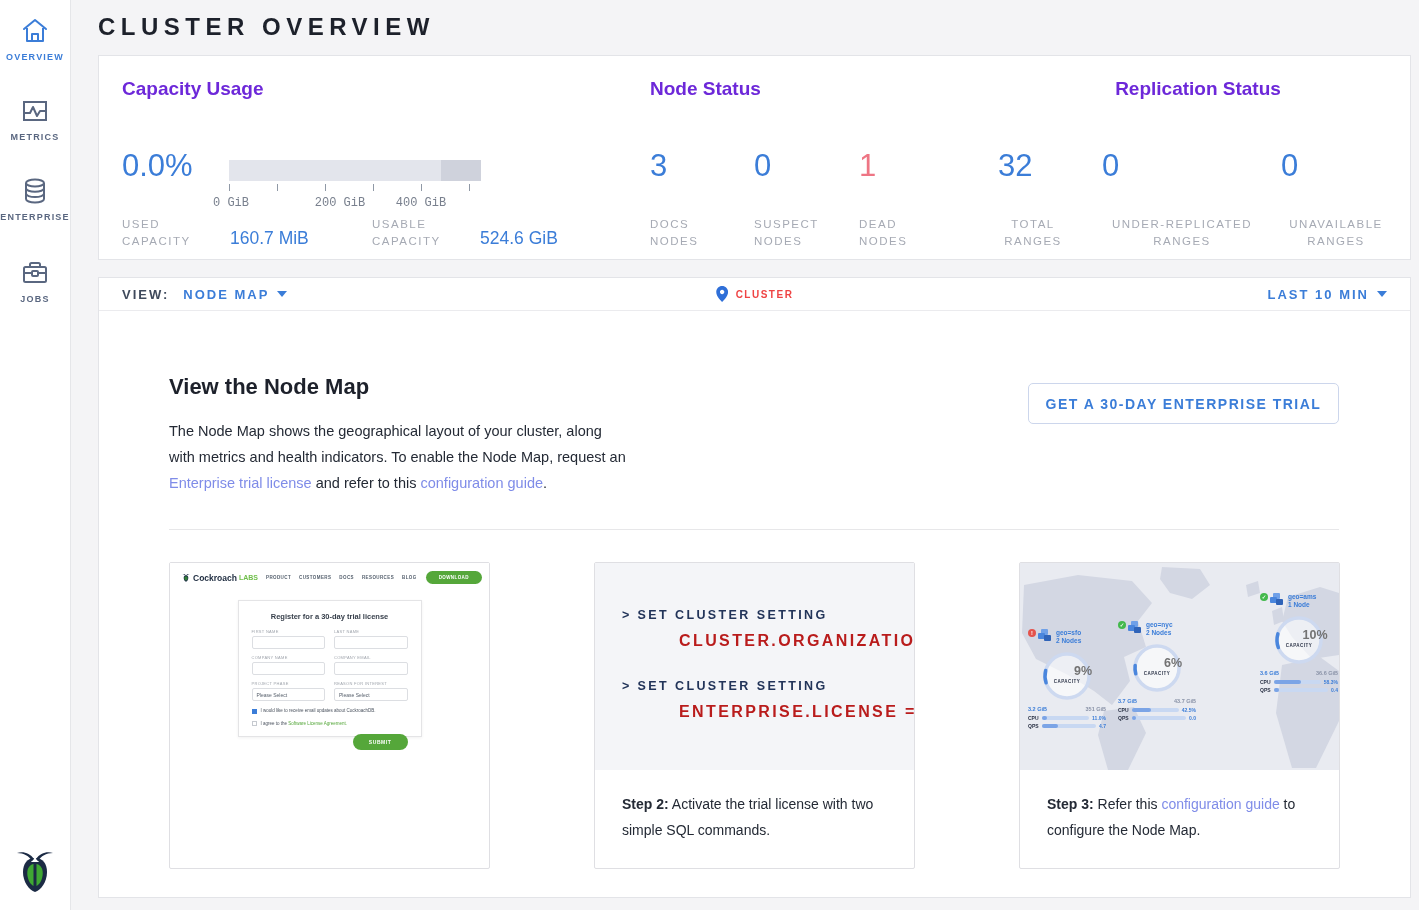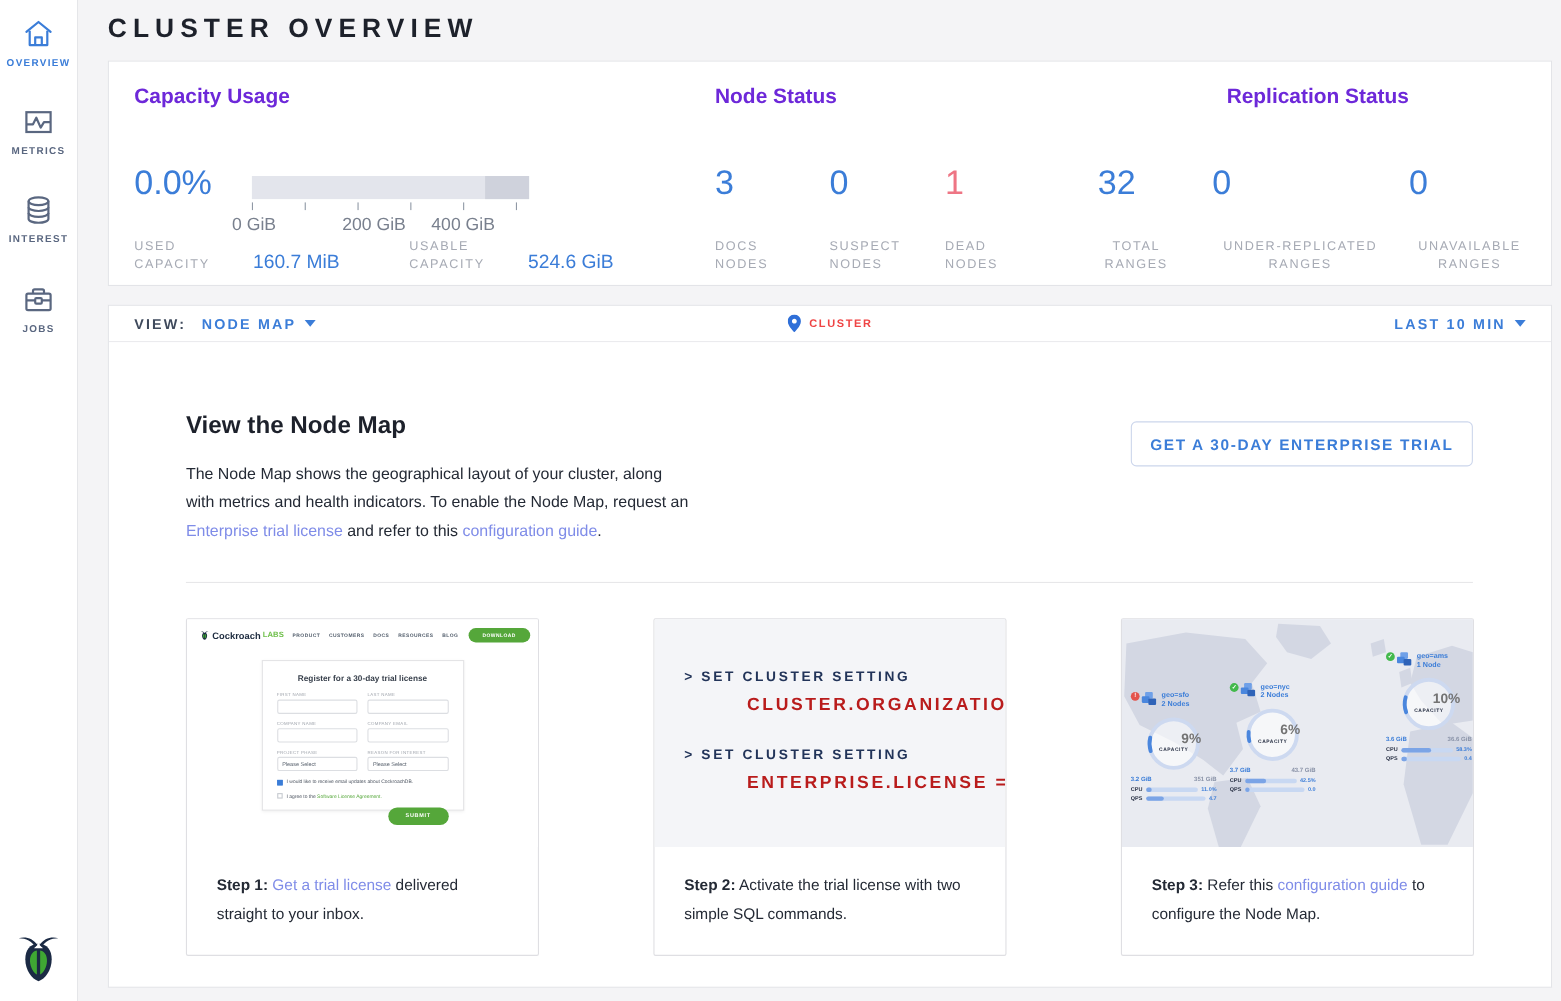--- a/index.html
+++ b/index.html
@@ -48,21 +48,21 @@
 
   .cap-percent {
     position:absolute; left:0; top:70px;
     font-size:31px; font-weight:500; color:#3b7dd8;
   }
   .gauge { position:absolute; left:107px; top:82px; width:252px; }
   .gauge-bar { position:relative; width:252px; height:21px; background:#e3e5ec; }
   .gauge-bar .gauge-nonusable { position:absolute; right:0; top:0; width:40px; height:21px; background:#cfd2dc; }
   .gauge-ticks { position:relative; height:9px; margin-top:3px; }
   .gauge-ticks i { position:absolute; top:0; width:1px; height:7px; background:#9099a6; }
-  .gauge-labels { position:relative; height:14px; margin-top:3px; font-size:16px; color:#79808e; }
+  .gauge-labels { position:relative; height:14px; margin-top:3px; font-size:12px; color:#79808e;font-family:Liberation Mono, monospace; }
   .gauge-labels span { position:absolute; transform:translateX(-50%); white-space:nowrap; }
 
   .cap-pair { position:absolute; top:138px; display:flex; align-items:flex-end; }
   .cap-pair .cap-label {
     width:88px; font-size:11.5px; letter-spacing:1.5px; line-height:17px;
     color:#a6aab4; font-weight:500;
   }
   .cap-pair .cap-value { font-size:17.5px; color:#3b7dd8; margin-left:20px; padding-bottom:1px; white-space:nowrap; }
 
   .stat-col { position:absolute; top:0; }
@@ -200,21 +200,21 @@
       </svg>
       <div class="nav-label">METRICS</div>
     </div>
     <div class="nav-item" style="top:176px;">
       <svg class="nav-icon" viewBox="0 0 30 30">
         <ellipse cx="15" cy="7" rx="9" ry="3.5" fill="none" stroke="#5a6780" stroke-width="2"></ellipse>
         <path d="M6 7 L6 23 C6 24.9 10 26.5 15 26.5 C20 26.5 24 24.9 24 23 L24 7" fill="none" stroke="#5a6780" stroke-width="2"></path>
         <path d="M6 12.3 C6 14.2 10 15.8 15 15.8 C20 15.8 24 14.2 24 12.3" fill="none" stroke="#5a6780" stroke-width="2"></path>
         <path d="M6 17.6 C6 19.5 10 21.1 15 21.1 C20 21.1 24 19.5 24 17.6" fill="none" stroke="#5a6780" stroke-width="2"></path>
       </svg>
-      <div class="nav-label">INTEREST</div>
+      <div class="nav-label">ENTERPRISE</div>
     </div>
     <div class="nav-item" style="top:258px;">
       <svg class="nav-icon" viewBox="0 0 30 30">
         <rect x="4" y="9" width="22" height="15" rx="1.5" fill="none" stroke="#5a6780" stroke-width="2"></rect>
         <path d="M10 9 L10 6.5 C10 5.7 10.7 5 11.5 5 L18.5 5 C19.3 5 20 5.7 20 6.5 L20 9" fill="none" stroke="#5a6780" stroke-width="2"></path>
         <path d="M4 15 L12 15 M18 15 L26 15" stroke="#5a6780" stroke-width="2"></path>
         <rect x="12" y="13" width="6" height="5" rx="1" fill="none" stroke="#5a6780" stroke-width="2"></rect>
       </svg>
       <div class="nav-label">JOBS</div>
     </div>
@@ -386,21 +386,20 @@
                   <span class="site-check-text">I would like to receive email updates about CockroachDB.</span>
                 </div>
               <div class="site-check-row">
                   <span class="site-checkbox"></span>
                   <span class="site-check-text"><span>I agree to the </span><span class="green">Software License Agreement.</span></span>
                 </div>
               <span class="site-submit">SUBMIT</span>
             </div>
           </div>
         </div>
-        <div class="card-caption"><span class="step-label">Step 1:</span><span> </span><a class="link">Get a trial license</a><span> delivered straight to your inbox.</span></div>
       </div>
 
       <div class="card card-2">
         <div class="card-img">
           <div class="sql">
             <div class="sql-prompt">&gt; SET CLUSTER SETTING</div>
             <div class="sql-setting">CLUSTER.ORGANIZATION =</div>
             <div class="sql-gap"></div>
             <div class="sql-prompt">&gt; SET CLUSTER SETTING</div>
             <div class="sql-setting">ENTERPRISE.LICENSE =</div>

